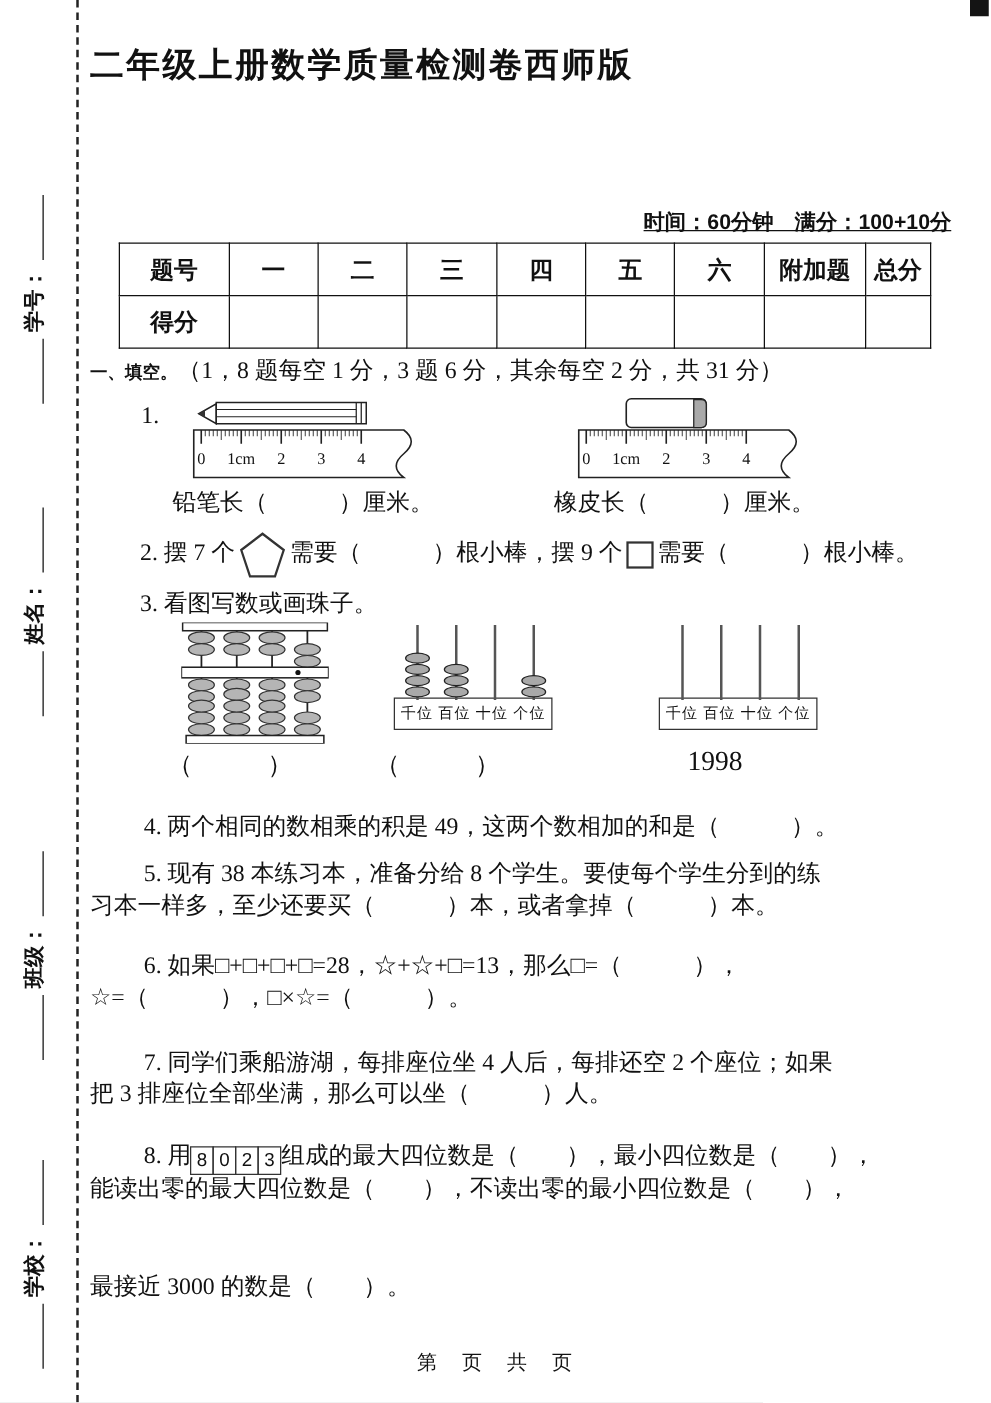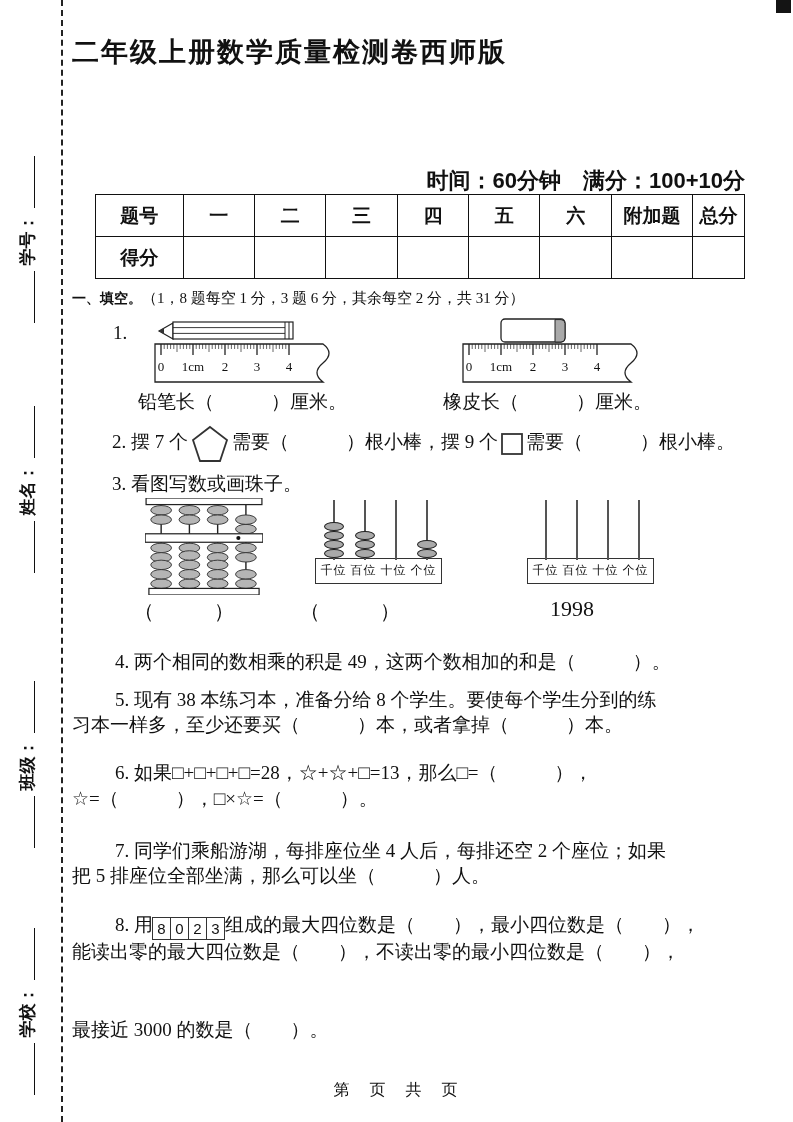--- a/index.html
+++ b/index.html
@@ -11,31 +11,31 @@
           display:flex;align-items:flex-end;justify-content:center;gap:6px;
           font-weight:bold;font-size:17px;white-space:nowrap;}
   .mlabel{line-height:22px;}
   .mblank{width:52px;height:0;border-bottom:1.7px solid #111;margin-bottom:4px;display:inline-block;}
   .corner{position:absolute;top:0;right:2px;width:15px;height:13px;background:#141414;}
   
   .title{position:absolute;top:34px;left:72px;right:40px;text-align:left;
          font-family:"Liberation Sans","DejaVu Sans",sans-serif;font-weight:900;font-size:27px;letter-spacing:2px;}
   .subtitle{position:absolute;top:101px;left:72px;right:40px;text-align:center;
             font-family:"Liberation Sans","DejaVu Sans",sans-serif;font-weight:900;font-size:31px;letter-spacing:4px;}
-  .info{position:absolute;top:166px;right:48px;font-family:"Liberation Sans","DejaVu Sans",sans-serif;
-        font-size:22px;font-weight:bold;}
+  .info{position:absolute;top:166px;right:32px;font-family:"Liberation Sans","DejaVu Sans",sans-serif;
+        font-size:17px;font-weight:bold;text-decoration:underline;}
   
   .score-table{position:absolute;top:194px;left:95px;width:650px;border-collapse:collapse;table-layout:fixed;
                font-family:"Liberation Sans","DejaVu Sans",sans-serif;font-size:19px;font-weight:bold;}
   .score-table td{border:1.6px solid #111;height:39px;text-align:center;vertical-align:middle;}
   
   .line{position:absolute;left:72px;right:40px;font-size:19px;line-height:27px;white-space:nowrap;}
   .indent{padding-left:43px;margin-top:10px;}
   .sec-title{font-weight:bold;font-size:14px;}
-  .sec-note{font-size:15px;}
+  .sec-note{font-size:19px;}
   .qnum{position:absolute;font-size:19px;}
   .fig{position:absolute;}
   .caption{position:absolute;font-size:19px;}
   .shape-svg{vertical-align:middle;margin:0 2px;}
   
   .pv-abacus{position:absolute;width:128px;height:92px;}
   .pv-rod{position:absolute;top:0;width:2px;height:60px;background:#555;}
   .pv-base{position:absolute;left:0;bottom:8px;width:125px;height:24px;border:1.5px solid #333;
            font-size:12px;line-height:23px;text-align:center;letter-spacing:1px;white-space:nowrap;overflow:hidden;}
   .pv-bead{position:absolute;width:20px;height:9px;background:#a9a9a9;border:1px solid #222;border-radius:50%;box-sizing:border-box;}
@@ -318,21 +318,21 @@
 
   <div class="line indent" style="top:638px">4. 两个相同的数相乘的积是 49，这两个数相加的和是（　　　）。</div>
 
   <div class="line indent" style="top:676px">5. 现有 38 本练习本，准备分给 8 个学生。要使每个学生分到的练</div>
   <div class="line" style="top:711px">习本一样多，至少还要买（　　　）本，或者拿掉（　　　）本。</div>
 
   <div class="line indent" style="top:749px">6. 如果□+□+□+□=28，☆+☆+□=13，那么□=（　　　），</div>
   <div class="line" style="top:785px">☆=（　　　），□×☆=（　　　）。</div>
 
   <div class="line indent" style="top:827px">7. 同学们乘船游湖，每排座位坐 4 人后，每排还空 2 个座位；如果</div>
-  <div class="line" style="top:862px">把 5 排座位全部坐满，那么可以坐（　　　）人。</div>
+  <div class="line" style="top:862px">把 3 排座位全部坐满，那么可以坐（　　　）人。</div>
 
   <div class="line indent" style="top:901px">
     <span>8. 用</span><span class="digit-box">8</span><span class="digit-box">0</span><span class="digit-box">2</span><span class="digit-box">3</span><span>组成的最大四位数是（　　），最小四位数是（　　），</span>
   </div>
   <div class="line" style="top:938px">能读出零的最大四位数是（　　），不读出零的最小四位数是（　　），</div>
   <div class="line" style="top:1016px">最接近 3000 的数是（　　）。</div>
 
   <div class="footer">第　页　共　页</div>
 
 </div>

